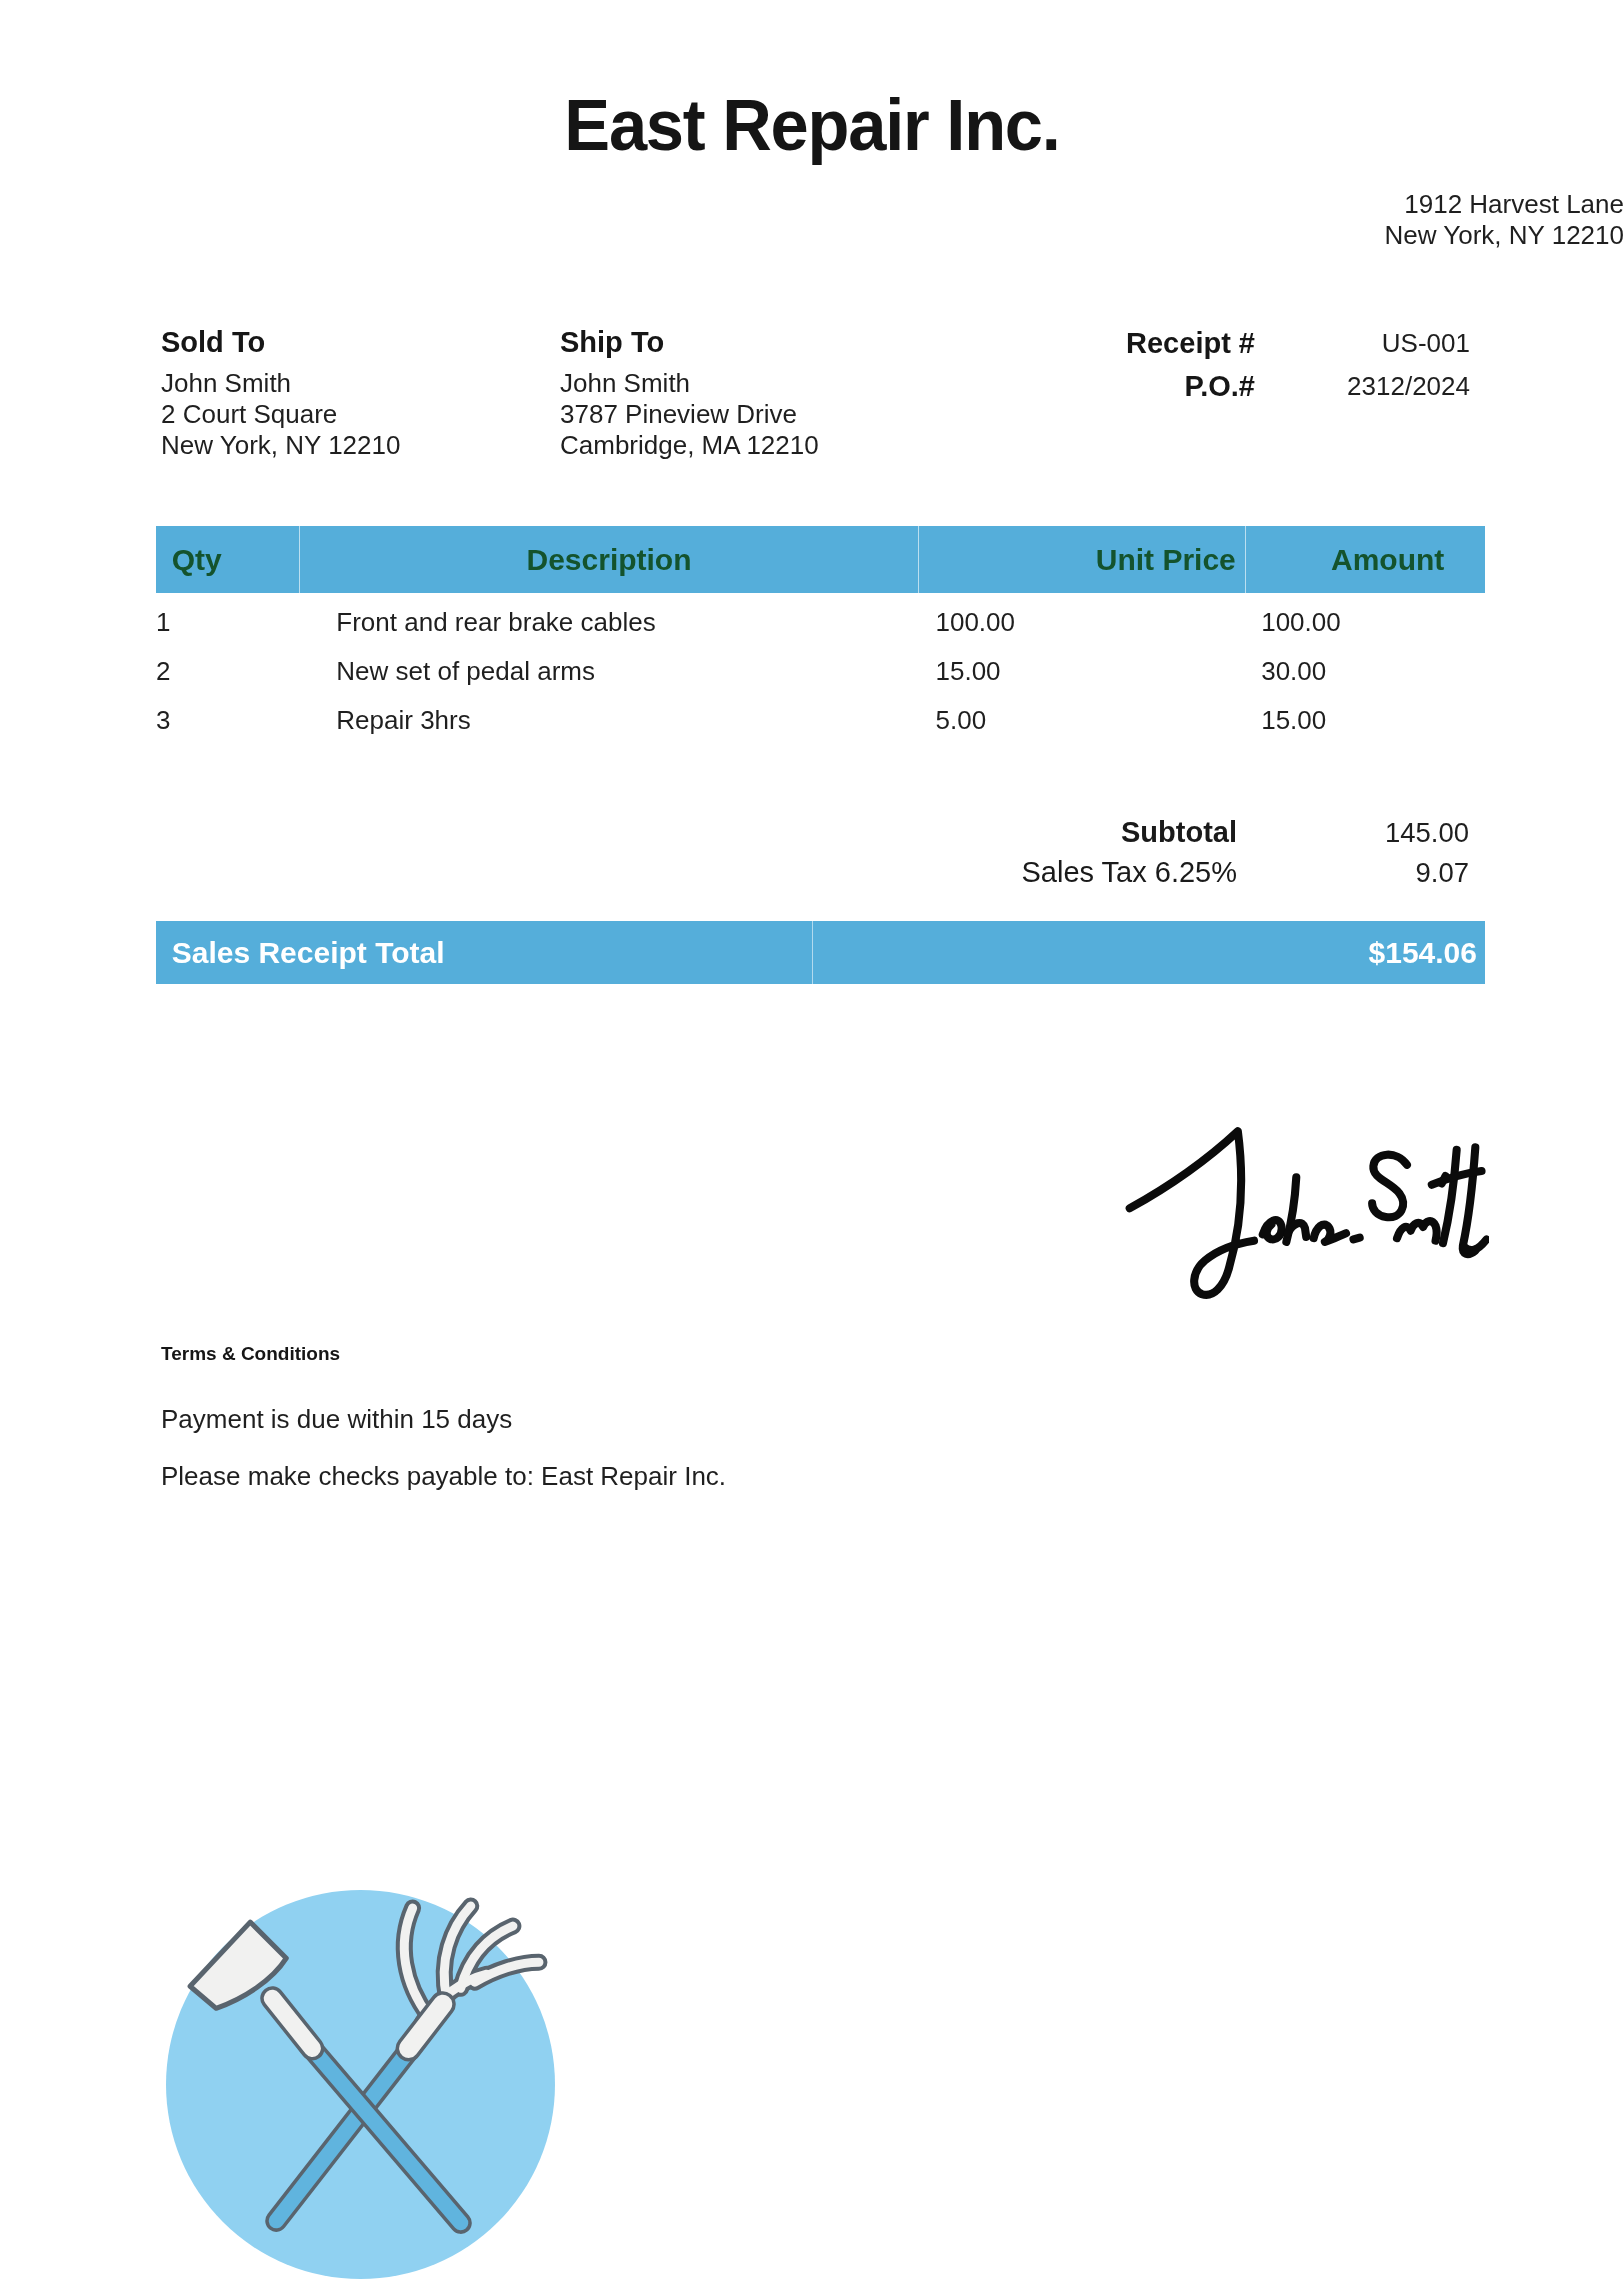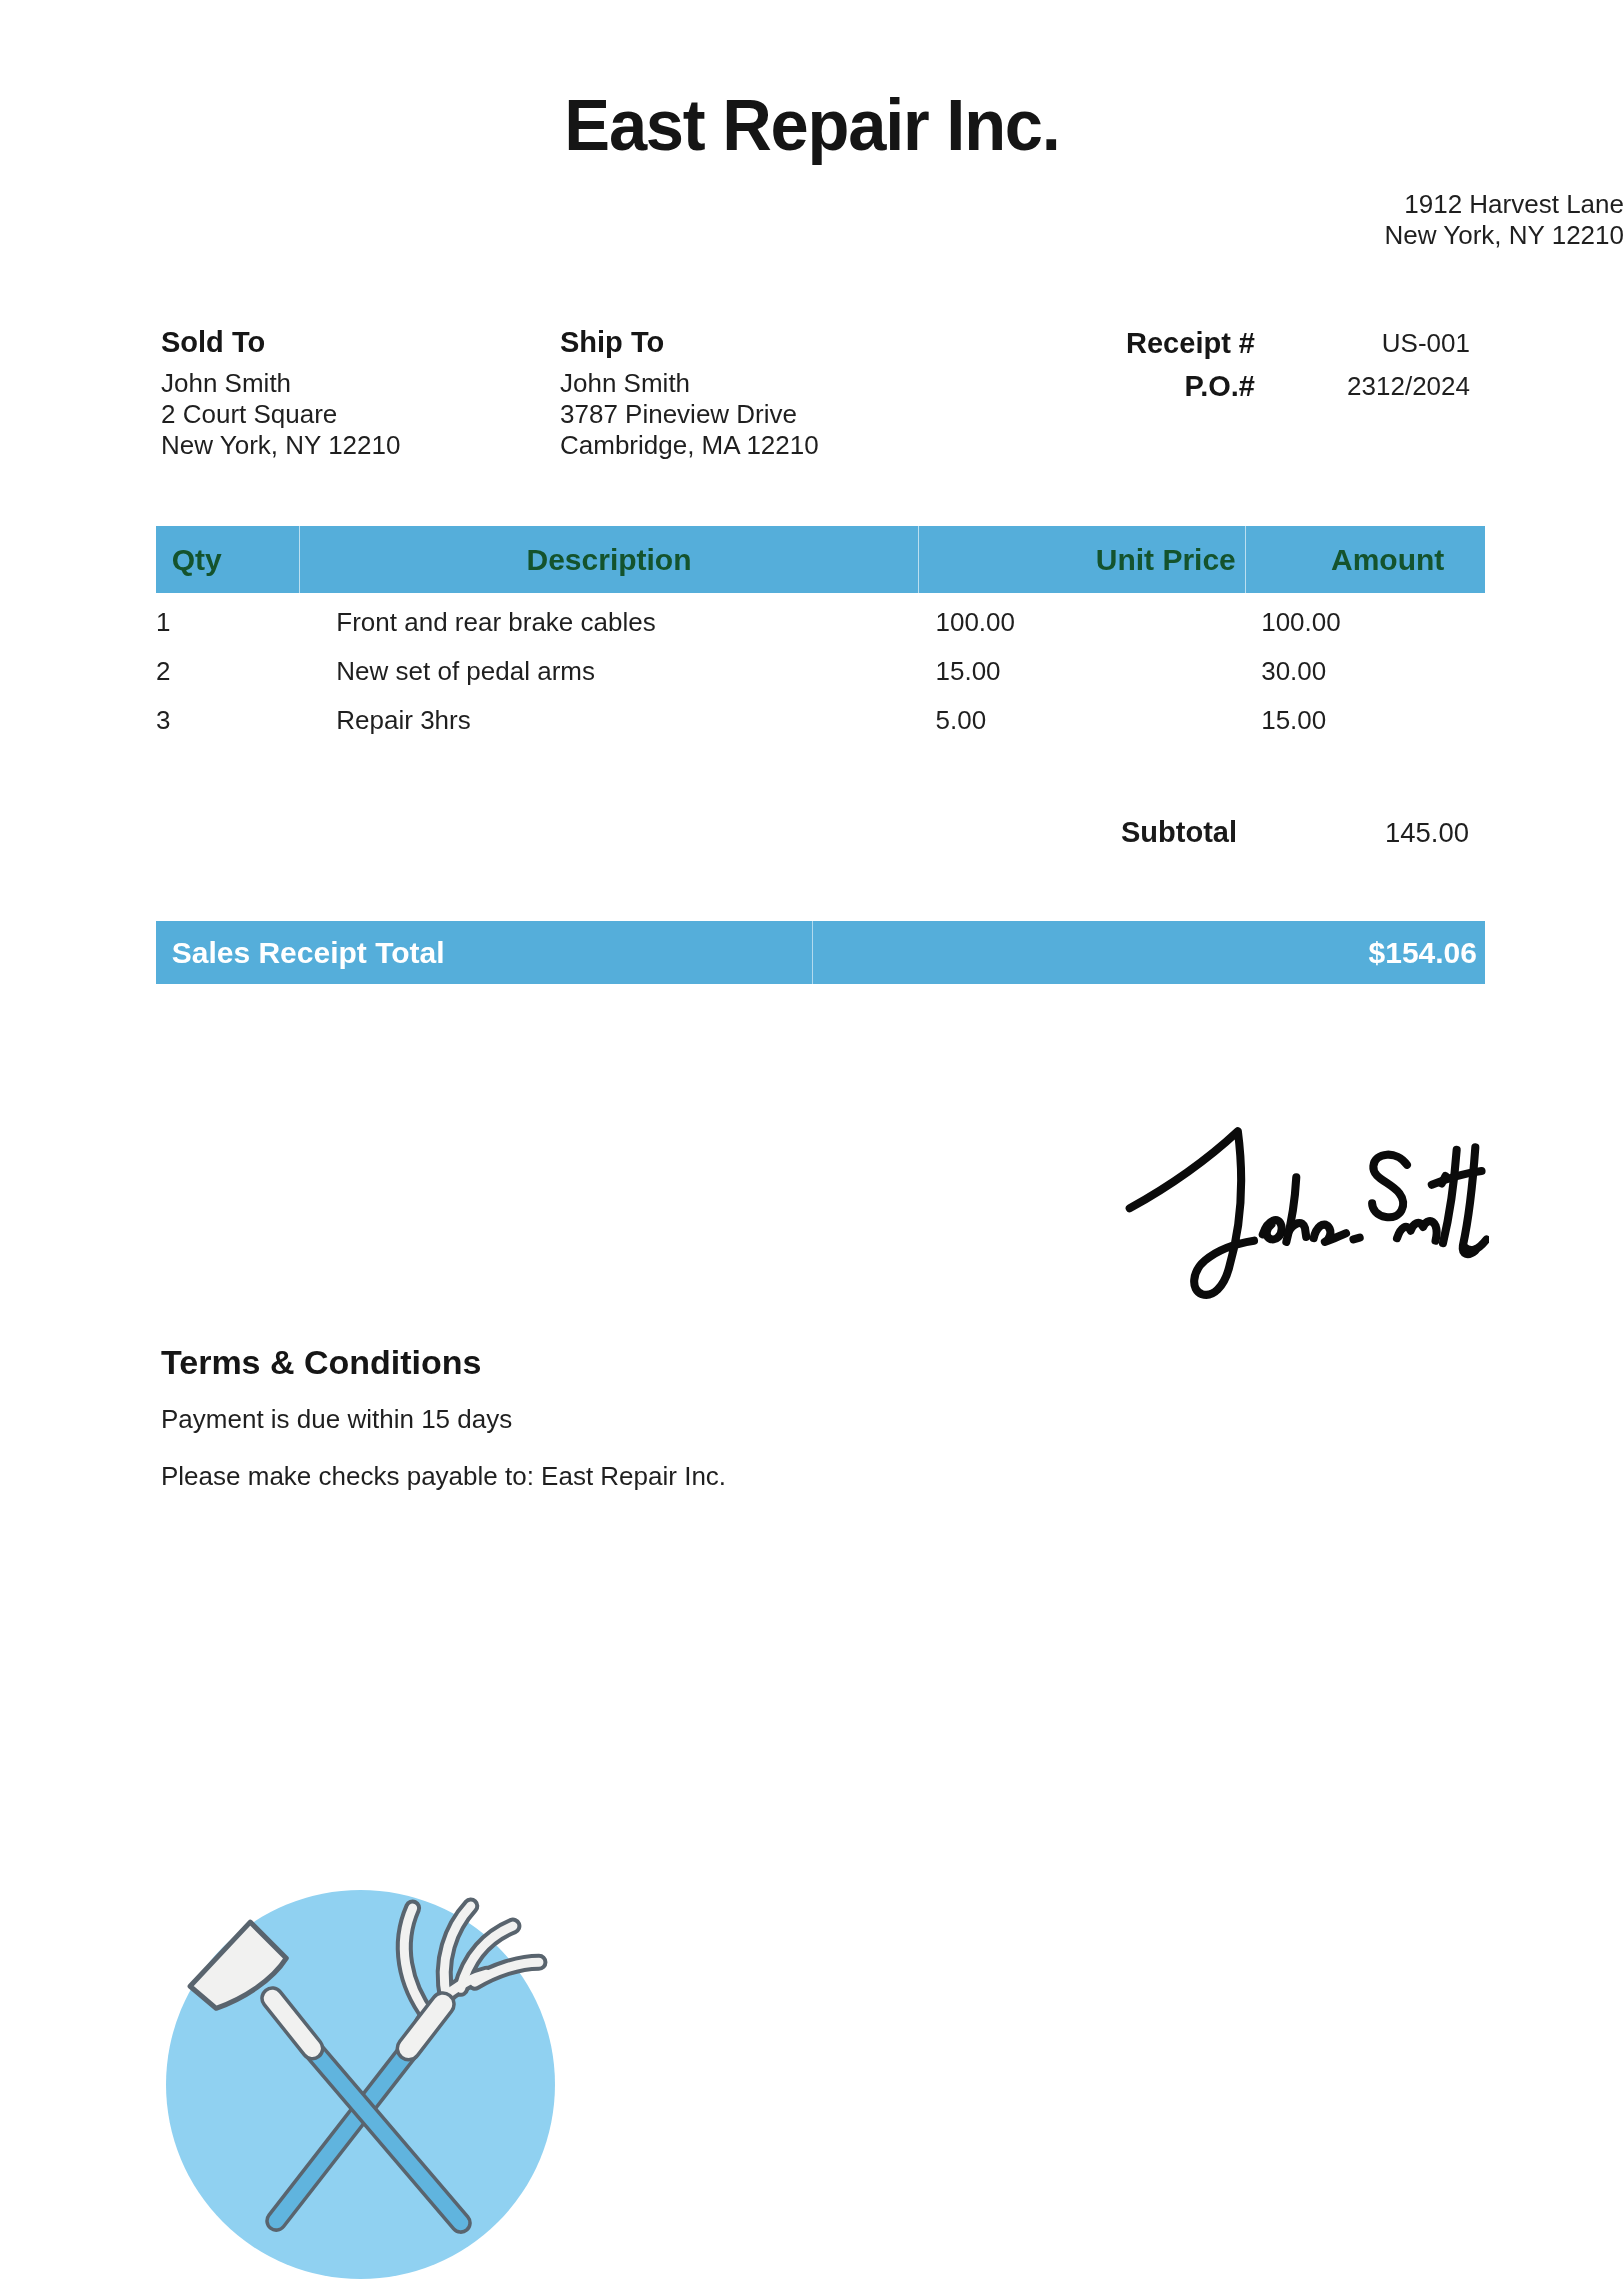--- a/index.html
+++ b/index.html
@@ -61,21 +61,21 @@
     position:absolute;left:156px;top:921px;width:1329px;height:63px;
     background:var(--accent);color:#fff;display:flex;align-items:center;
     font-size:30px;font-weight:bold;box-sizing:border-box;
   }
   .total-bar-label{padding-left:15.7px;}
   .total-bar-divider{position:absolute;left:656px;top:0;width:1.3px;height:100%;background:rgba(255,255,255,.55);}
   .total-bar-value{margin-left:auto;padding-right:8px;}
   
   .signature{position:absolute;left:1116px;top:1083px;}
   
-  .terms-heading{position:absolute;left:161px;top:1343px;font-size:34px;font-weight:bold;color:#161616;}
+  .terms-heading{position:absolute;left:161px;top:1343px;font-size:19px;font-weight:bold;color:#161616;}
   .terms-line1{position:absolute;left:161px;top:1404px;font-size:26px;color:#1f1f1f;}
   .terms-line2{position:absolute;left:161px;top:1461px;font-size:26px;color:#1f1f1f;}
   
   .logo{position:absolute;left:160px;top:1884px;}
   :root{--accent:#55AEDA;}
 </style>
 </head>
 <body>
 
 <div class="page">
@@ -140,20 +140,24 @@
         <div class="cell desc">Repair 3hrs</div>
         <div class="cell unit">5.00</div>
         <div class="cell amount">15.00</div>
       </div>
     </div>
   </div>
 
   <div class="totals-row subtotal">
     <span class="totals-label">Subtotal</span>
     <span class="totals-value">145.00</span>
+  </div>
+  <div class="totals-row tax">
+    <span class="totals-label">Sales Tax 6.25%</span>
+    <span class="totals-value">9.07</span>
   </div>
 
   <div class="total-bar">
     <span class="total-bar-label">Sales Receipt Total</span>
     <span class="total-bar-divider"></span>
     <span class="total-bar-value">$154.06</span>
   </div>
 
   <svg class="signature" width="373" height="232" viewBox="0 0 600 350" aria-hidden="true">
     <g fill="none" stroke="#0b0b0b" stroke-width="13" stroke-linecap="round" stroke-linejoin="round">

